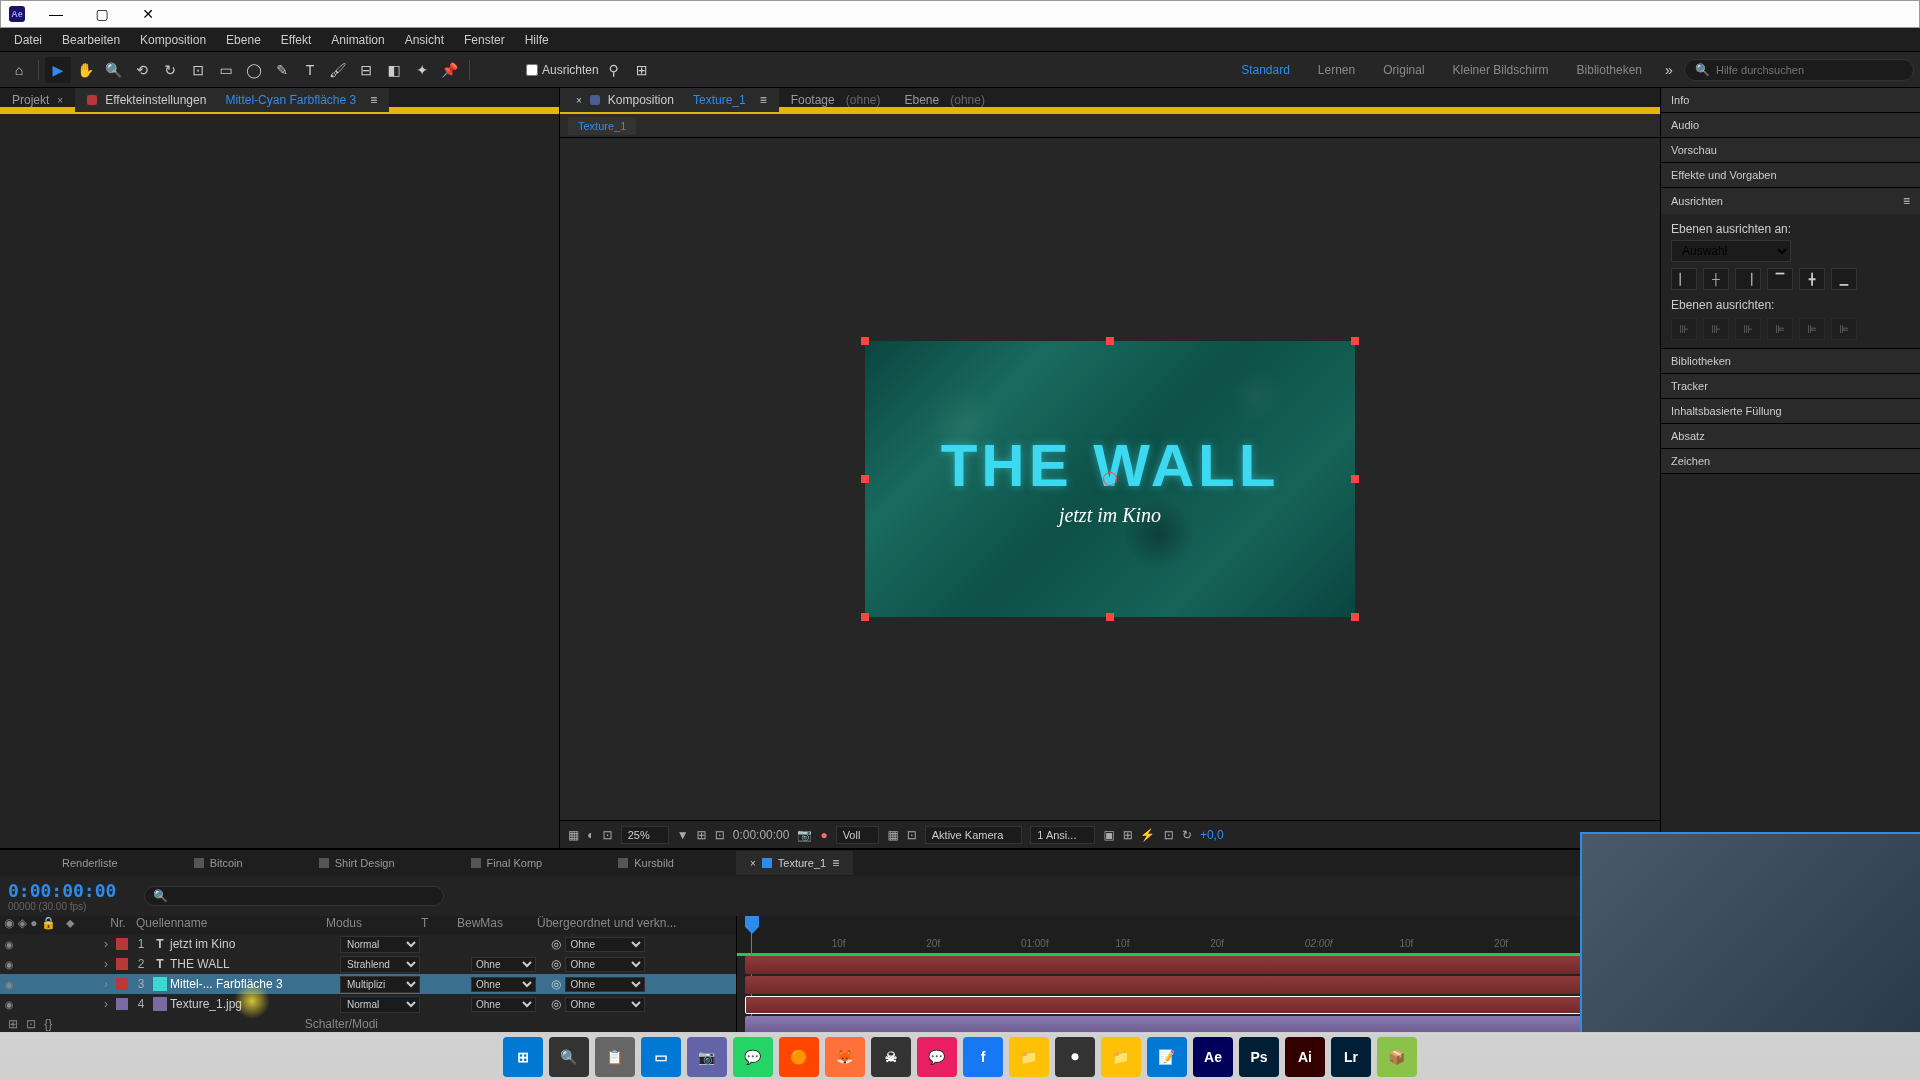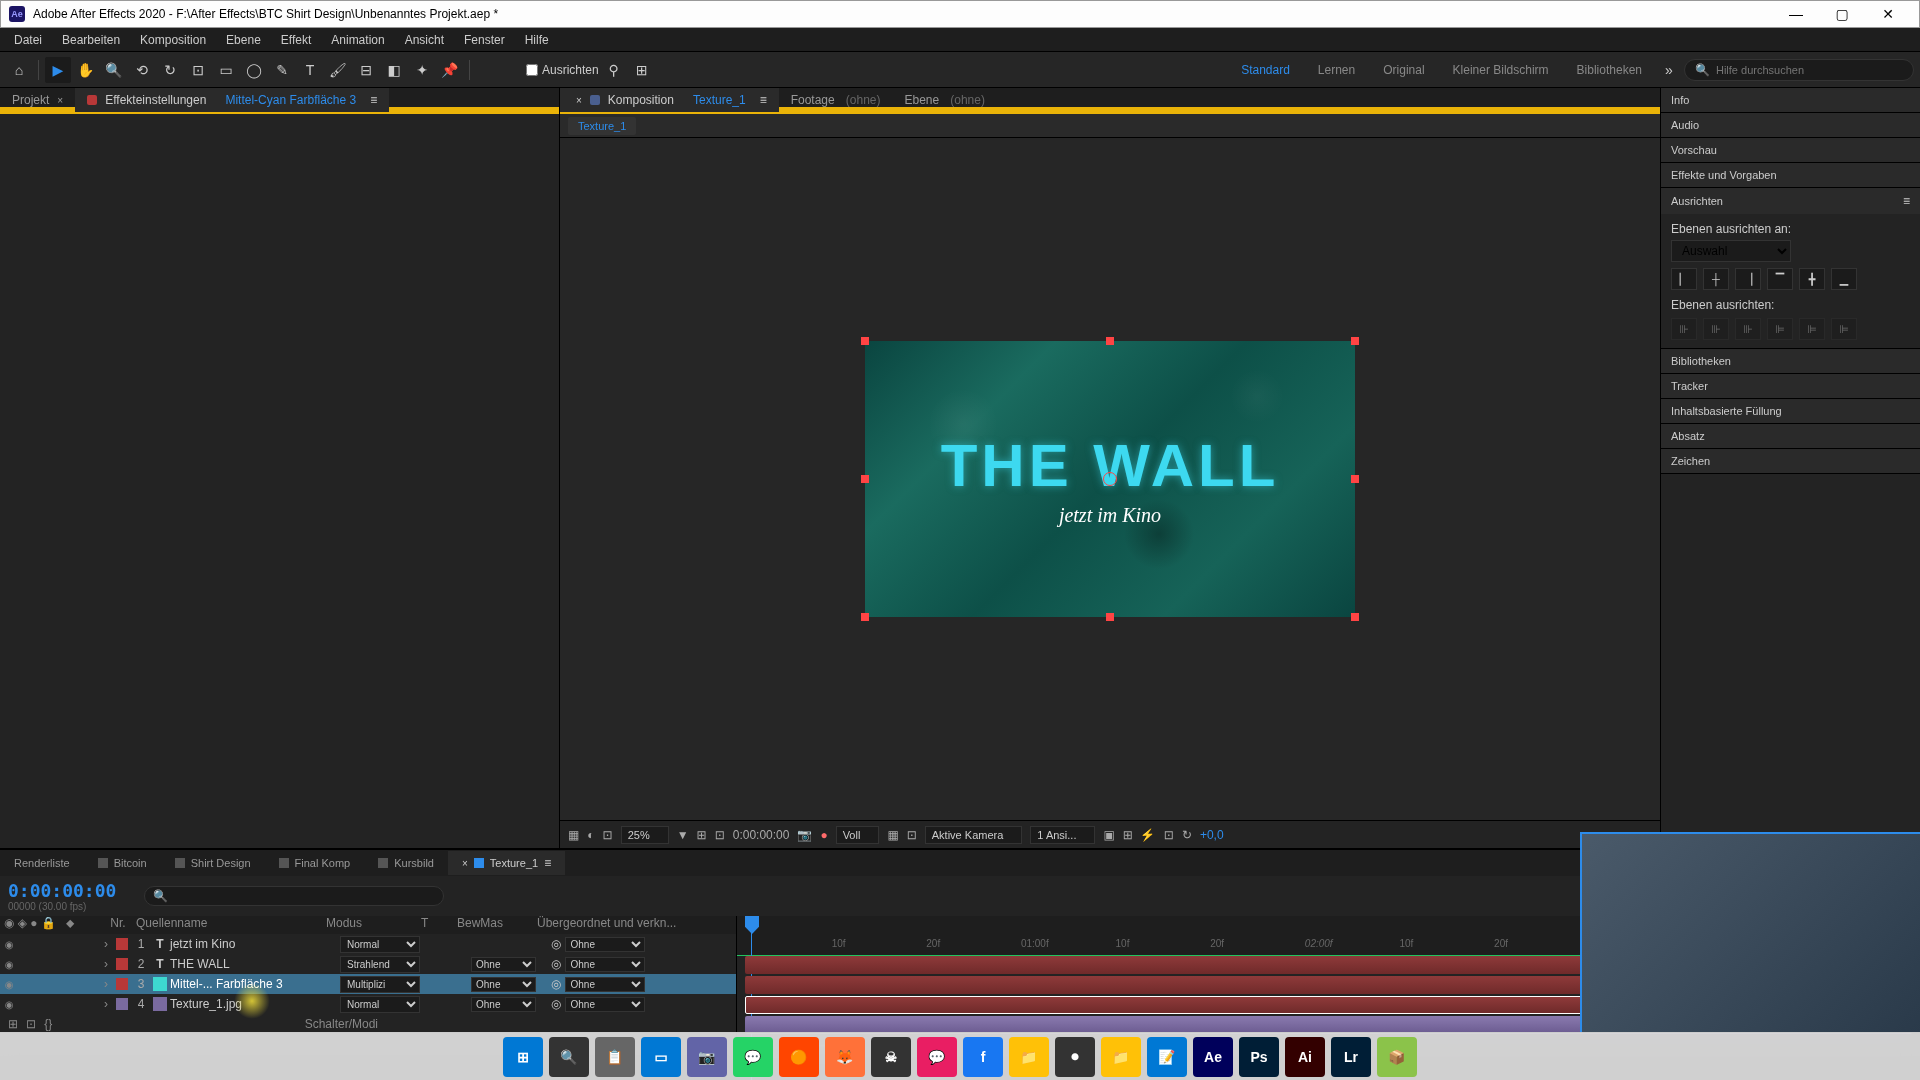--- a/index.html
+++ b/index.html
@@ -67,21 +67,21 @@
 .r-section { border-bottom: 1px solid #000; }
 .r-header { padding: 6px 10px; font-size: 11px; color: #ccc; background: #2a2a2a; display: flex; justify-content: space-between; align-items: center; }
 .r-body { padding: 8px 10px; font-size: 11px; }
 .align-row { display: flex; gap: 6px; margin-top: 6px; }
 .align-btn { width: 26px; height: 22px; background: #1b1b1b; border: 1px solid #333; display: flex; align-items: center; justify-content: center; font-size: 11px; }
 .align-sel { background: #1b1b1b; border: 1px solid #333; padding: 2px 6px; width: 120px; margin-top: 4px; }
 
 
 .timeline-area { background: #232323; border-top: 2px solid #000; }
 .tl-tabs { height: 26px; display: flex; align-items: center; background: #1e1e1e; }
-.tl-tab { padding: 5px 14px; font-size: 11px; color: #999; display: flex; align-items: center; gap: 6px; }
+.tl-tab { padding: 5px 14px; font-size: 11px; color: #999; display: flex; align-items: center; gap: 6px; margin-left: 48px; }
 .tl-tab.active { background: #2a2a2a; color: #ccc; }
 .tl-tab .chip { width: 10px; height: 10px; background: #555; }
 .tl-tab .chip.active { background: #2d8ceb; }
 .tl-header { height: 40px; display: flex; padding: 4px 8px; align-items: center; gap: 8px; }
 .timecode { color: #2d8ceb; font-size: 18px; font-family: monospace; font-weight: bold; }
 .tc-sub { color: #666; font-size: 10px; }
 .tl-search { background: #1b1b1b; border: 1px solid #333; border-radius: 10px; padding: 2px 8px; width: 300px; margin-left: 20px; }
 .tl-icons { display: flex; gap: 6px; margin-left: auto; }
 .tl-icon { width: 24px; height: 24px; display: flex; align-items: center; justify-content: center; color: #888; }
 
@@ -113,21 +113,21 @@
 .layer-row .trk { width: 36px; text-align: center; }
 .layer-row .bewmas { width: 80px; }
 .layer-row .bewmas select { background: #1b1b1b; border: 1px solid #333; color: #ccc; font-size: 10px; width: 65px; }
 .layer-row .parent { flex: 1; display: flex; align-items: center; gap: 4px; }
 .layer-row .parent select { background: #1b1b1b; border: 1px solid #333; color: #ccc; font-size: 10px; width: 80px; }
 
 .tl-footer { height: 20px; display: flex; align-items: center; padding: 0 8px; gap: 8px; font-size: 10px; color: #888; }
 .tl-footer .switch-label { margin-left: auto; margin-right: 350px; }
 
 
-.ruler { height: 40px; background: #1e1e1e; position: relative; border-bottom: 1px solid #22c55e; }
+.ruler { height: 40px; background: #1e1e1e; position: relative; border-bottom: 3px solid #22c55e; }
 .ruler .tick { position: absolute; top: 22px; font-size: 10px; color: #666; }
 .playhead { position: absolute; top: 0; left: 8px; width: 14px; height: 18px; background: #2d8ceb; clip-path: polygon(0 0, 100% 0, 100% 60%, 50% 100%, 0 60%); }
 .playhead-line { position: absolute; top: 0; left: 14px; width: 1px; height: 220px; background: #2d8ceb; }
 .end-marker { position: absolute; top: 0; right: 0; width: 12px; height: 98px; background: #4a5f8f; }
 
 .bars { position: relative; }
 .bar { height: 20px; position: relative; }
 .bar .clip { position: absolute; left: 8px; right: 8px; height: 18px; border-radius: 2px; }
 .bar:nth-child(1) .clip { background: linear-gradient(#8f3a3a, #6f2a2a); }
 .bar:nth-child(2) .clip { background: linear-gradient(#8f3a3a, #6f2a2a); }
@@ -142,21 +142,20 @@
 .task-icon { width: 40px; height: 40px; border-radius: 4px; display: flex; align-items: center; justify-content: center; font-size: 20px; }
 
 
 .webcam { position: absolute; bottom: 48px; right: 0; width: 340px; height: 200px; background: linear-gradient(135deg, #4a5a6a, #2a3a4a); border-top: 2px solid #2d8ceb; border-left: 2px solid #2d8ceb; color: #888; display: flex; align-items: center; justify-content: center; font-size: 11px; }
 </style>
 </head>
 <body>
 
 <div class="titlebar">
   <div class="ae-logo">Ae</div>
-  <div class="title-text">Adobe After Effects 2020 - F:\After Effects\BTC Shirt Design\Unbenanntes Projekt.aep *</div>
   <div class="win-controls">
     <div class="win-btn">—</div>
     <div class="win-btn">▢</div>
     <div class="win-btn">✕</div>
   </div>
 </div>
 
 <div class="menubar" id="menubar">
     <div class="menu-item">Datei</div>
     <div class="menu-item">Bearbeiten</div>

